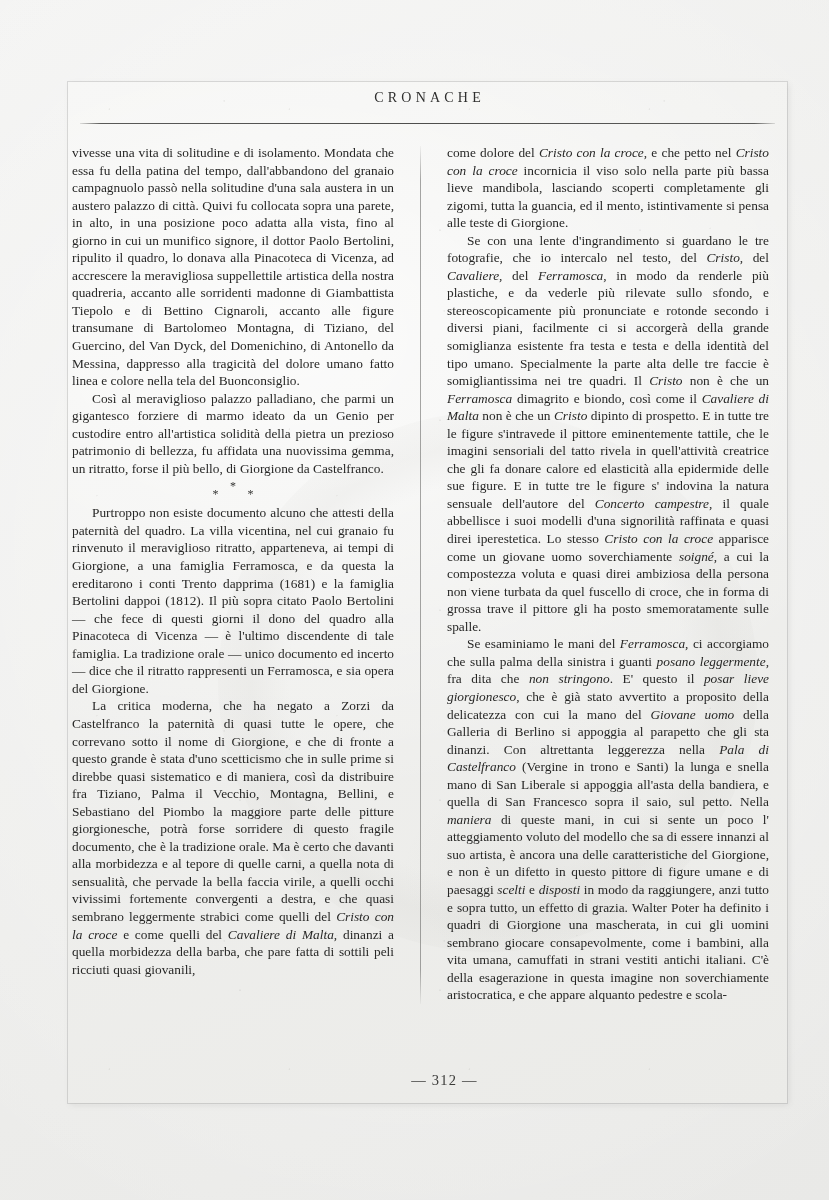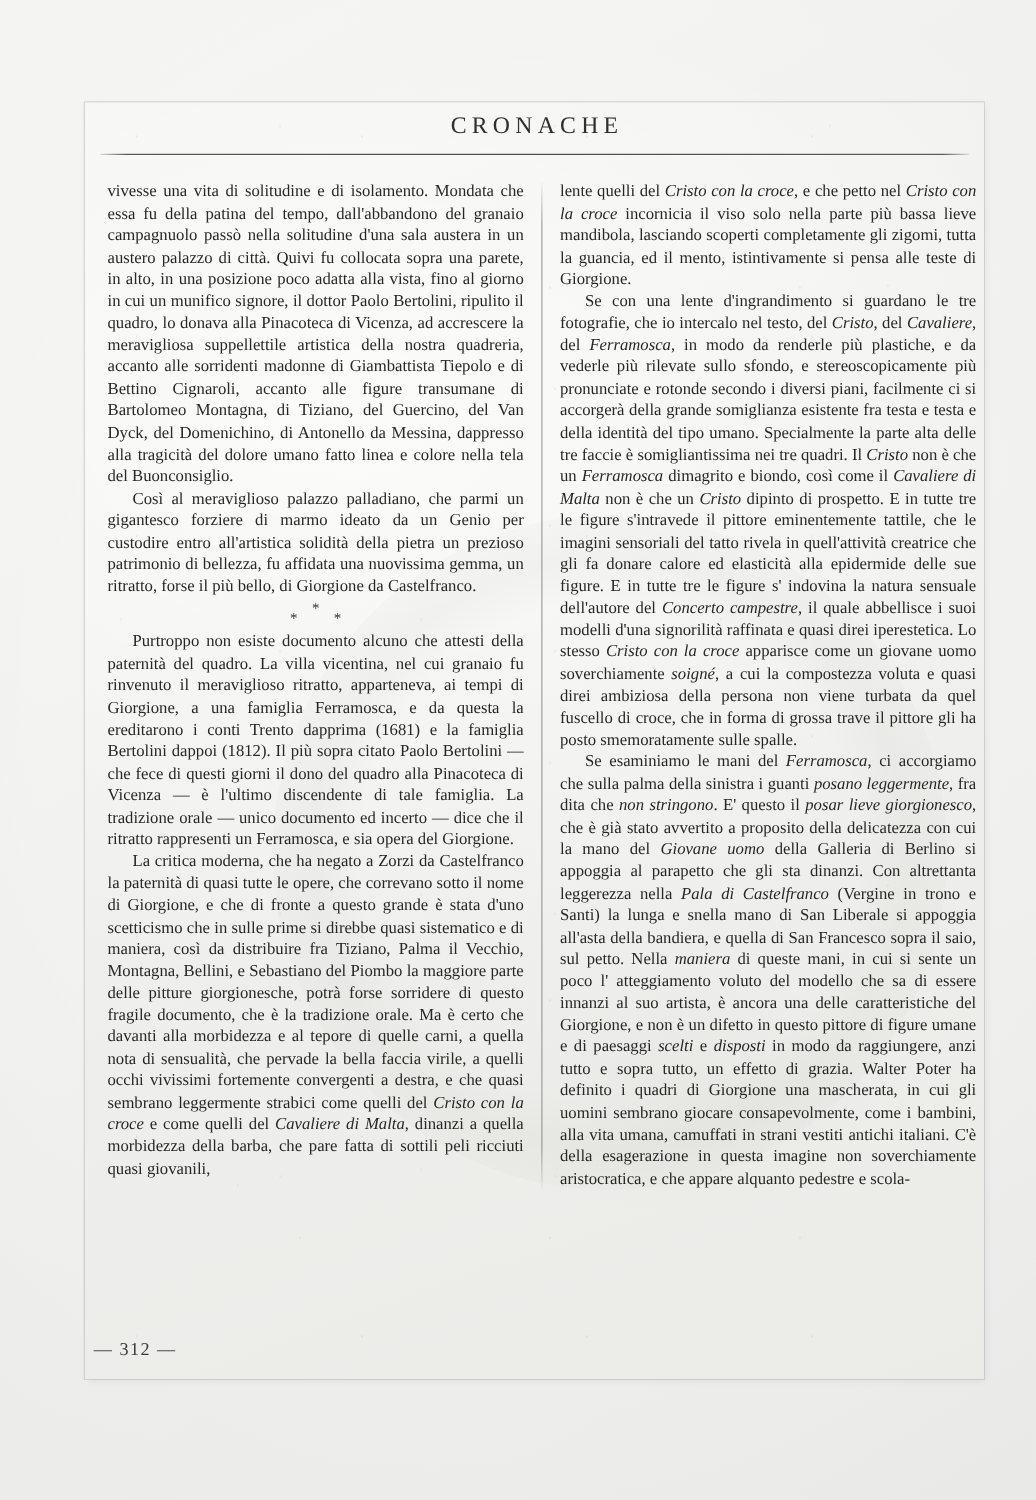--- a/index.html
+++ b/index.html
@@ -77,21 +77,21 @@
     width: 719px;
     height: 1021px;
   }
 
   .running-head {
     position: absolute;
     left: 0;
     top: 8px;
     width: 719px;
     text-align: center;
-    font-size: 19px;
+    font-size: 14px;
     letter-spacing: 4.2px;
     color: #2f2f2e;
     text-indent: 4.2px;
   }
 
   .head-rule {
     position: absolute;
     left: 12px;
     top: 41px;
     width: 695px;
@@ -99,25 +99,25 @@
     background: linear-gradient(to right,
         rgba(70,70,68,0.15) 0%,
         rgba(55,55,53,0.82) 3%,
         rgba(55,55,53,0.88) 50%,
         rgba(55,55,53,0.80) 97%,
         rgba(70,70,68,0.15) 100%);
   }
 
   .columns {
     position: absolute;
-    left: 18px;
+    left: 4px;
     top: 62px;
     width: 697px;
     display: flex;
-    gap: 0;
+    gap: 12px;
   }
 
   .col {
     width: 333px;
     font-size: 13.35px;
     line-height: 17.55px;
     color: #272726;
     text-align: justify;
     text-justify: inter-word;
     hyphens: none;
@@ -164,23 +164,24 @@
   }
   .asterism .ast-bottom {
     display: block;
     font-size: 12px;
     letter-spacing: 13px;
     text-indent: 13px;
   }
 
   .folio {
     position: absolute;
-    left: 7px;
+    left: 17px;
     bottom: 14px;
     width: 719px;
+    text-align: center;
     font-size: 14.5px;
     letter-spacing: 1.2px;
     color: #3a3a38;
   }
 
   
   .speckle {
     position: absolute;
     inset: 0;
     pointer-events: none;
@@ -224,21 +225,21 @@
               </div>
               <p><span>Purtroppo non esiste documento alcuno che attesti della paternità del quadro. La villa vicentina, nel cui granaio fu rinvenuto il meraviglioso ritratto, apparteneva, ai tempi di Giorgione, a una famiglia Ferramosca, e da questa la ereditarono i conti Trento dapprima (1681) e la famiglia Bertolini dappoi (1812). Il più sopra citato Paolo Bertolini — che fece di questi giorni il dono del quadro alla Pinacoteca di Vicenza — è l'ultimo discendente di tale famiglia. La tradizione orale — unico documento ed incerto — dice che il ritratto rappresenti un Ferramosca, e sia opera del Giorgione.</span></p>
               <p><span>La critica moderna, che ha negato a Zorzi da Castelfranco la paternità di quasi tutte le opere, che correvano sotto il nome di Giorgione, e che di fronte a questo grande è stata d'uno scetticismo che in sulle prime si direbbe quasi sistematico e di maniera, così da distribuire fra Tiziano, Palma il Vecchio, Montagna, Bellini, e Sebastiano del Piombo la maggiore parte delle pitture giorgionesche, potrà forse sorridere di questo fragile documento, che è la tradizione orale. Ma è certo che davanti alla morbidezza e al tepore di quelle carni, a quella nota di sensualità, che pervade la bella faccia virile, a quelli occhi vivissimi fortemente convergenti a destra, e che quasi sembrano leggermente strabici come quelli del </span><i>Cristo con la croce</i><span> e come quelli del </span><i>Cavaliere di Malta</i><span>, dinanzi a quella morbidezza della barba, che pare fatta di sottili peli ricciuti quasi giovanili,</span></p>
             </div>
         </div>
 
         <div class="col-rule"></div>
 
         <div class="col col-right">
           <div id="right-col-host">
-              <p class="noindent"><span>lente quelli del </span><i>Cristo con la croce</i><span>, e che petto nel </span><i>Cristo con la croce</i><span> incornicia il viso solo nella parte più bassa lieve mandibola, lasciando scoperti completamente gli zigomi, tutta la guancia, ed il mento, istintivamente si pensa alle teste di Giorgione.</span></p>
+              <p class="noindent"><span>come dolore del </span><i>Cristo con la croce</i><span>, e che petto nel </span><i>Cristo con la croce</i><span> incornicia il viso solo nella parte più bassa lieve mandibola, lasciando scoperti completamente gli zigomi, tutta la guancia, ed il mento, istintivamente si pensa alle teste di Giorgione.</span></p>
               <p><span>Se con una lente d'ingrandimento si guardano le tre fotografie, che io intercalo nel testo, del </span><i>Cristo</i><span>, del </span><i>Cavaliere</i><span>, del </span><i>Ferramosca</i><span>, in modo da renderle più plastiche, e da vederle più rilevate sullo sfondo, e stereoscopicamente più pronunciate e rotonde secondo i diversi piani, facilmente ci si accorgerà della grande somiglianza esistente fra testa e testa e della identità del tipo umano. Specialmente la parte alta delle tre faccie è somigliantissima nei tre quadri. Il </span><i>Cristo</i><span> non è che un </span><i>Ferramosca</i><span> dimagrito e biondo, così come il </span><i>Cavaliere di Malta</i><span> non è che un </span><i>Cristo</i><span> dipinto di prospetto. E in tutte tre le figure s'intravede il pittore eminentemente tattile, che le imagini sensoriali del tatto rivela in quell'attività creatrice che gli fa donare calore ed elasticità alla epidermide delle sue figure. E in tutte tre le figure s' indovina la natura sensuale dell'autore del </span><i>Concerto campestre</i><span>, il quale abbellisce i suoi modelli d'una signorilità raffinata e quasi direi iperestetica. Lo stesso </span><i>Cristo con la croce</i><span> apparisce come un giovane uomo soverchiamente </span><i>soigné</i><span>, a cui la compostezza voluta e quasi direi ambiziosa della persona non viene turbata da quel fuscello di croce, che in forma di grossa trave il pittore gli ha posto smemoratamente sulle spalle.</span></p>
               <p><span>Se esaminiamo le mani del </span><i>Ferramosca</i><span>, ci accorgiamo che sulla palma della sinistra i guanti </span><i>posano leggermente</i><span>, fra dita che </span><i>non stringono</i><span>. E' questo il </span><i>posar lieve giorgionesco</i><span>, che è già stato avvertito a proposito della delicatezza con cui la mano del </span><i>Giovane uomo</i><span> della Galleria di Berlino si appoggia al parapetto che gli sta dinanzi. Con altrettanta leggerezza nella </span><i>Pala di Castelfranco</i><span> (Vergine in trono e Santi) la lunga e snella mano di San Liberale si appoggia all'asta della bandiera, e quella di San Francesco sopra il saio, sul petto. Nella </span><i>maniera</i><span> di queste mani, in cui si sente un poco l' atteggiamento voluto del modello che sa di essere innanzi al suo artista, è ancora una delle caratteristiche del Giorgione, e non è un difetto in questo pittore di figure umane e di paesaggi </span><i>scelti</i><span> e </span><i>disposti</i><span> in modo da raggiungere, anzi tutto e sopra tutto, un effetto di grazia. Walter Poter ha definito i quadri di Giorgione una mascherata, in cui gli uomini sembrano giocare consapevolmente, come i bambini, alla vita umana, camuffati in strani vestiti antichi italiani. C'è della esagerazione in questa imagine non soverchiamente aristocratica, e che appare alquanto pedestre e scola-</span></p>
             </div>
         </div>
 
       </div>
 
       <div class="folio">— 312 —</div>
 
     </div>

